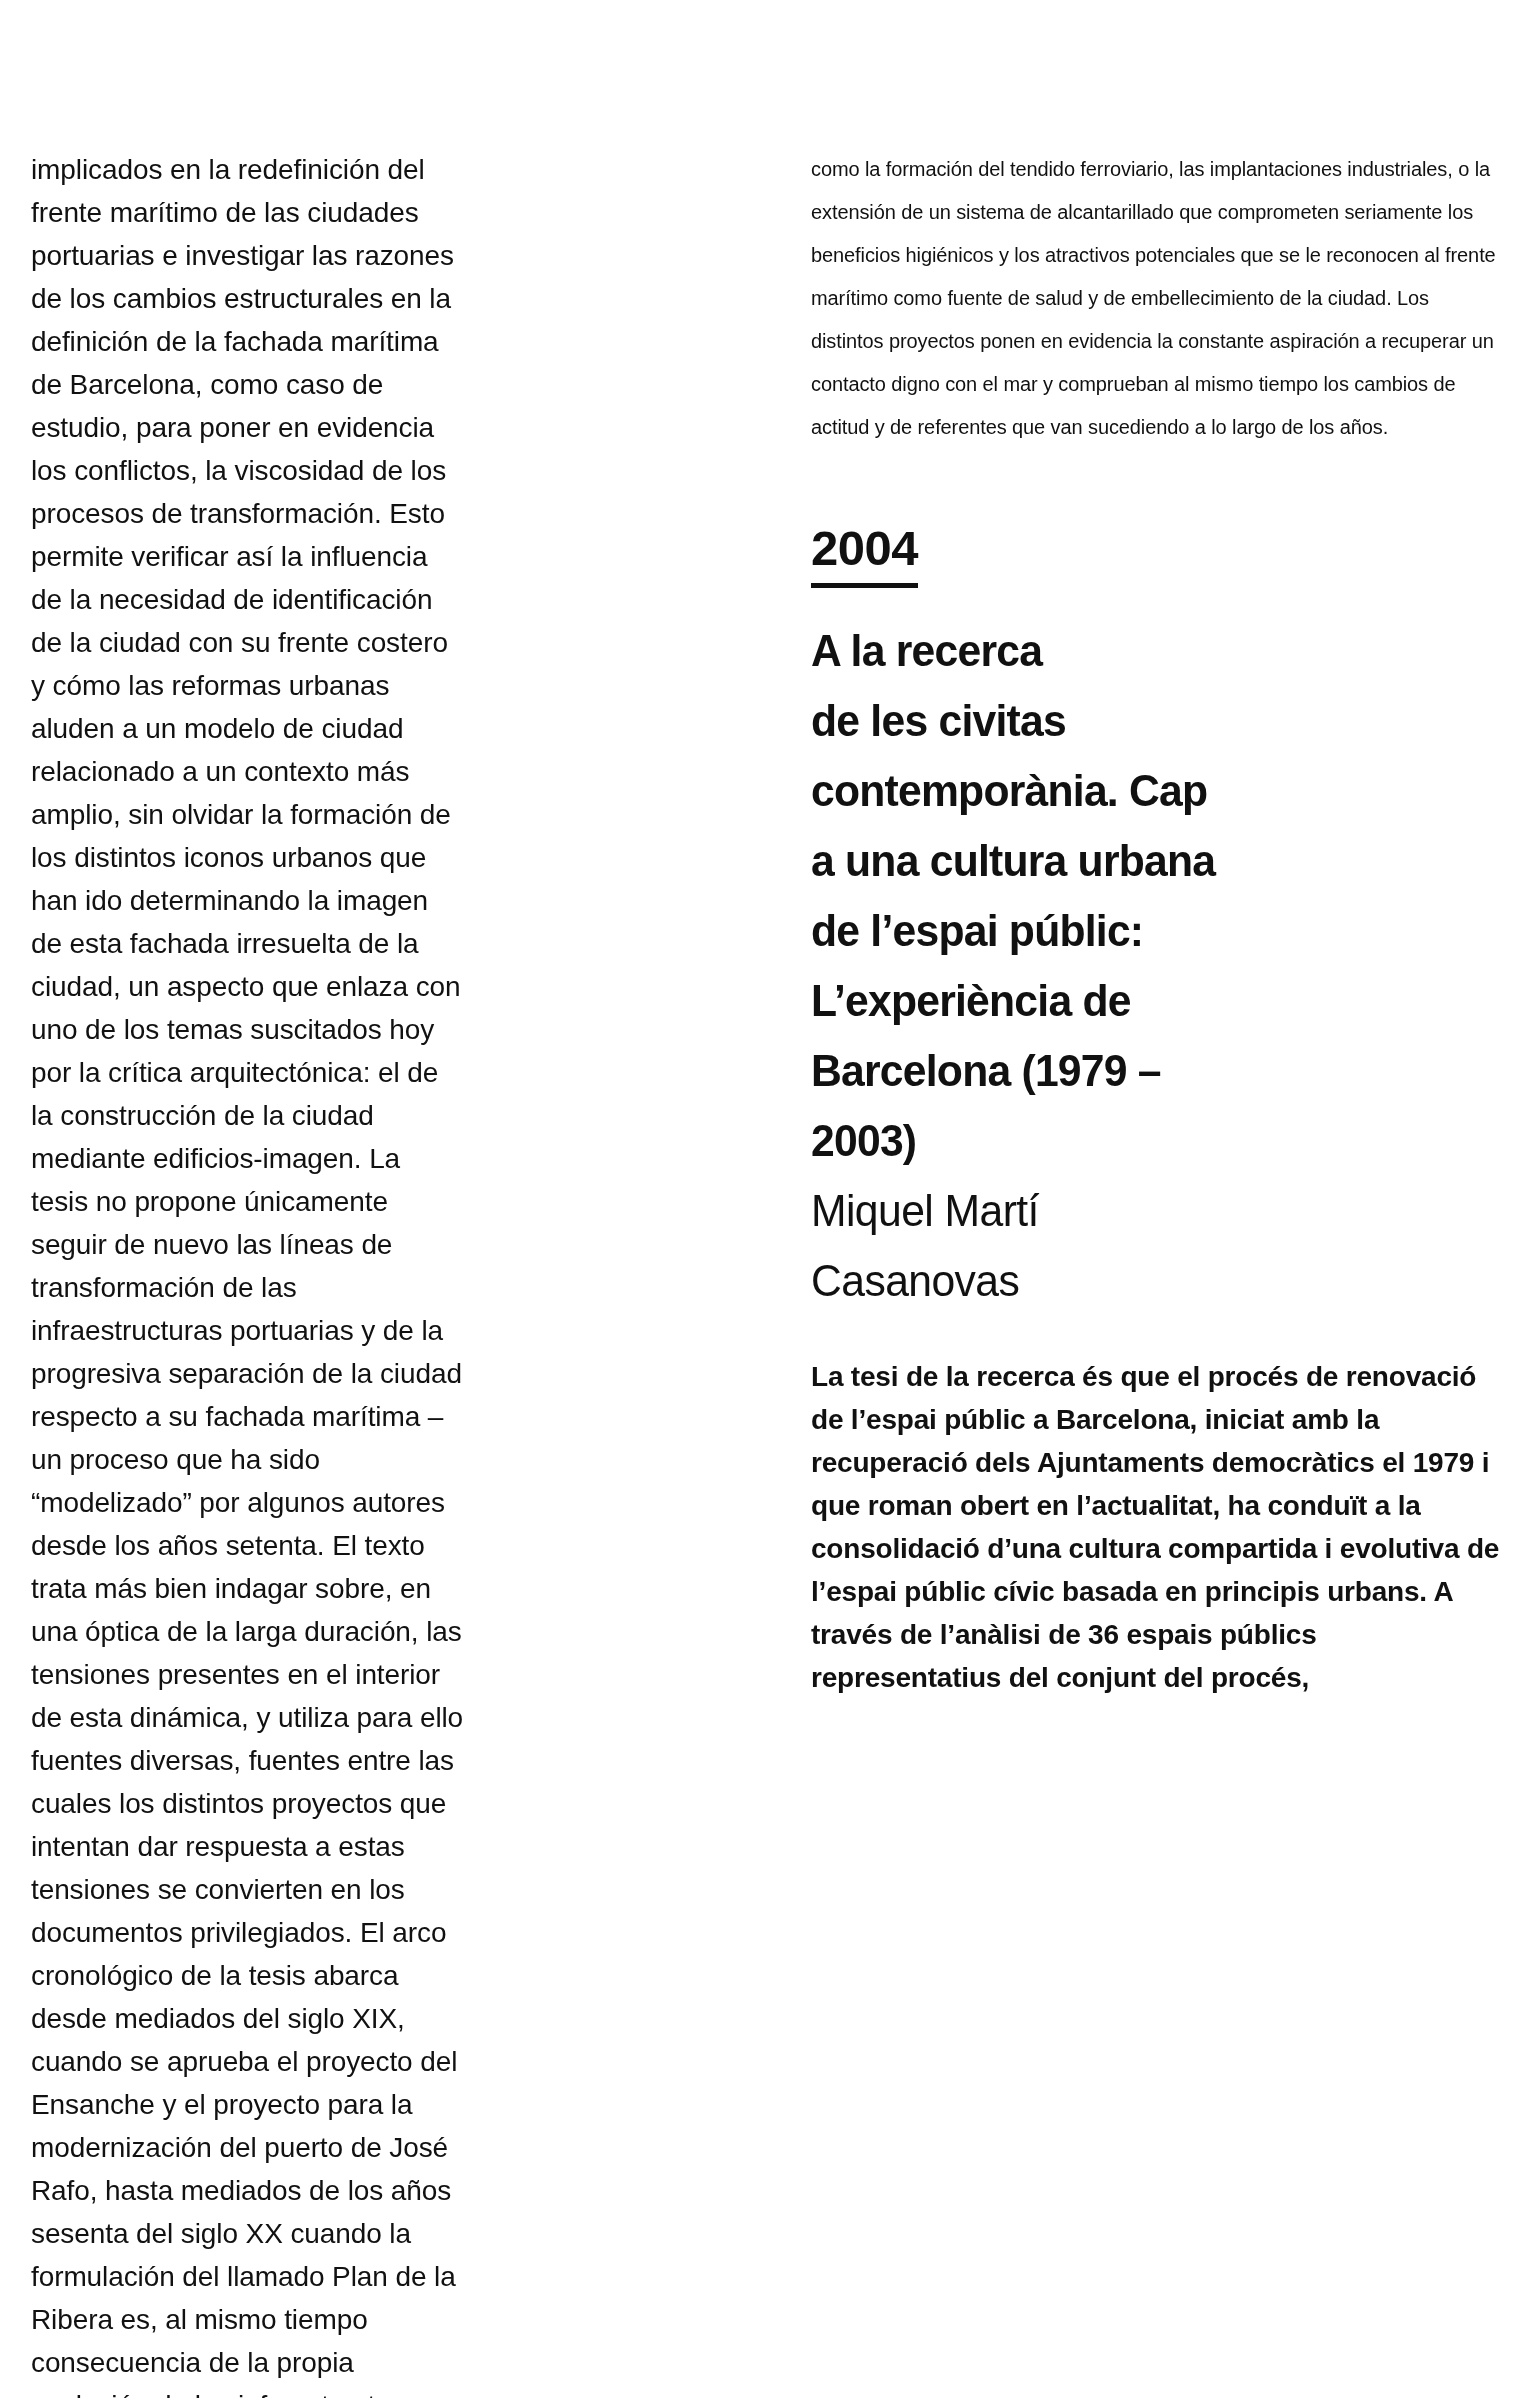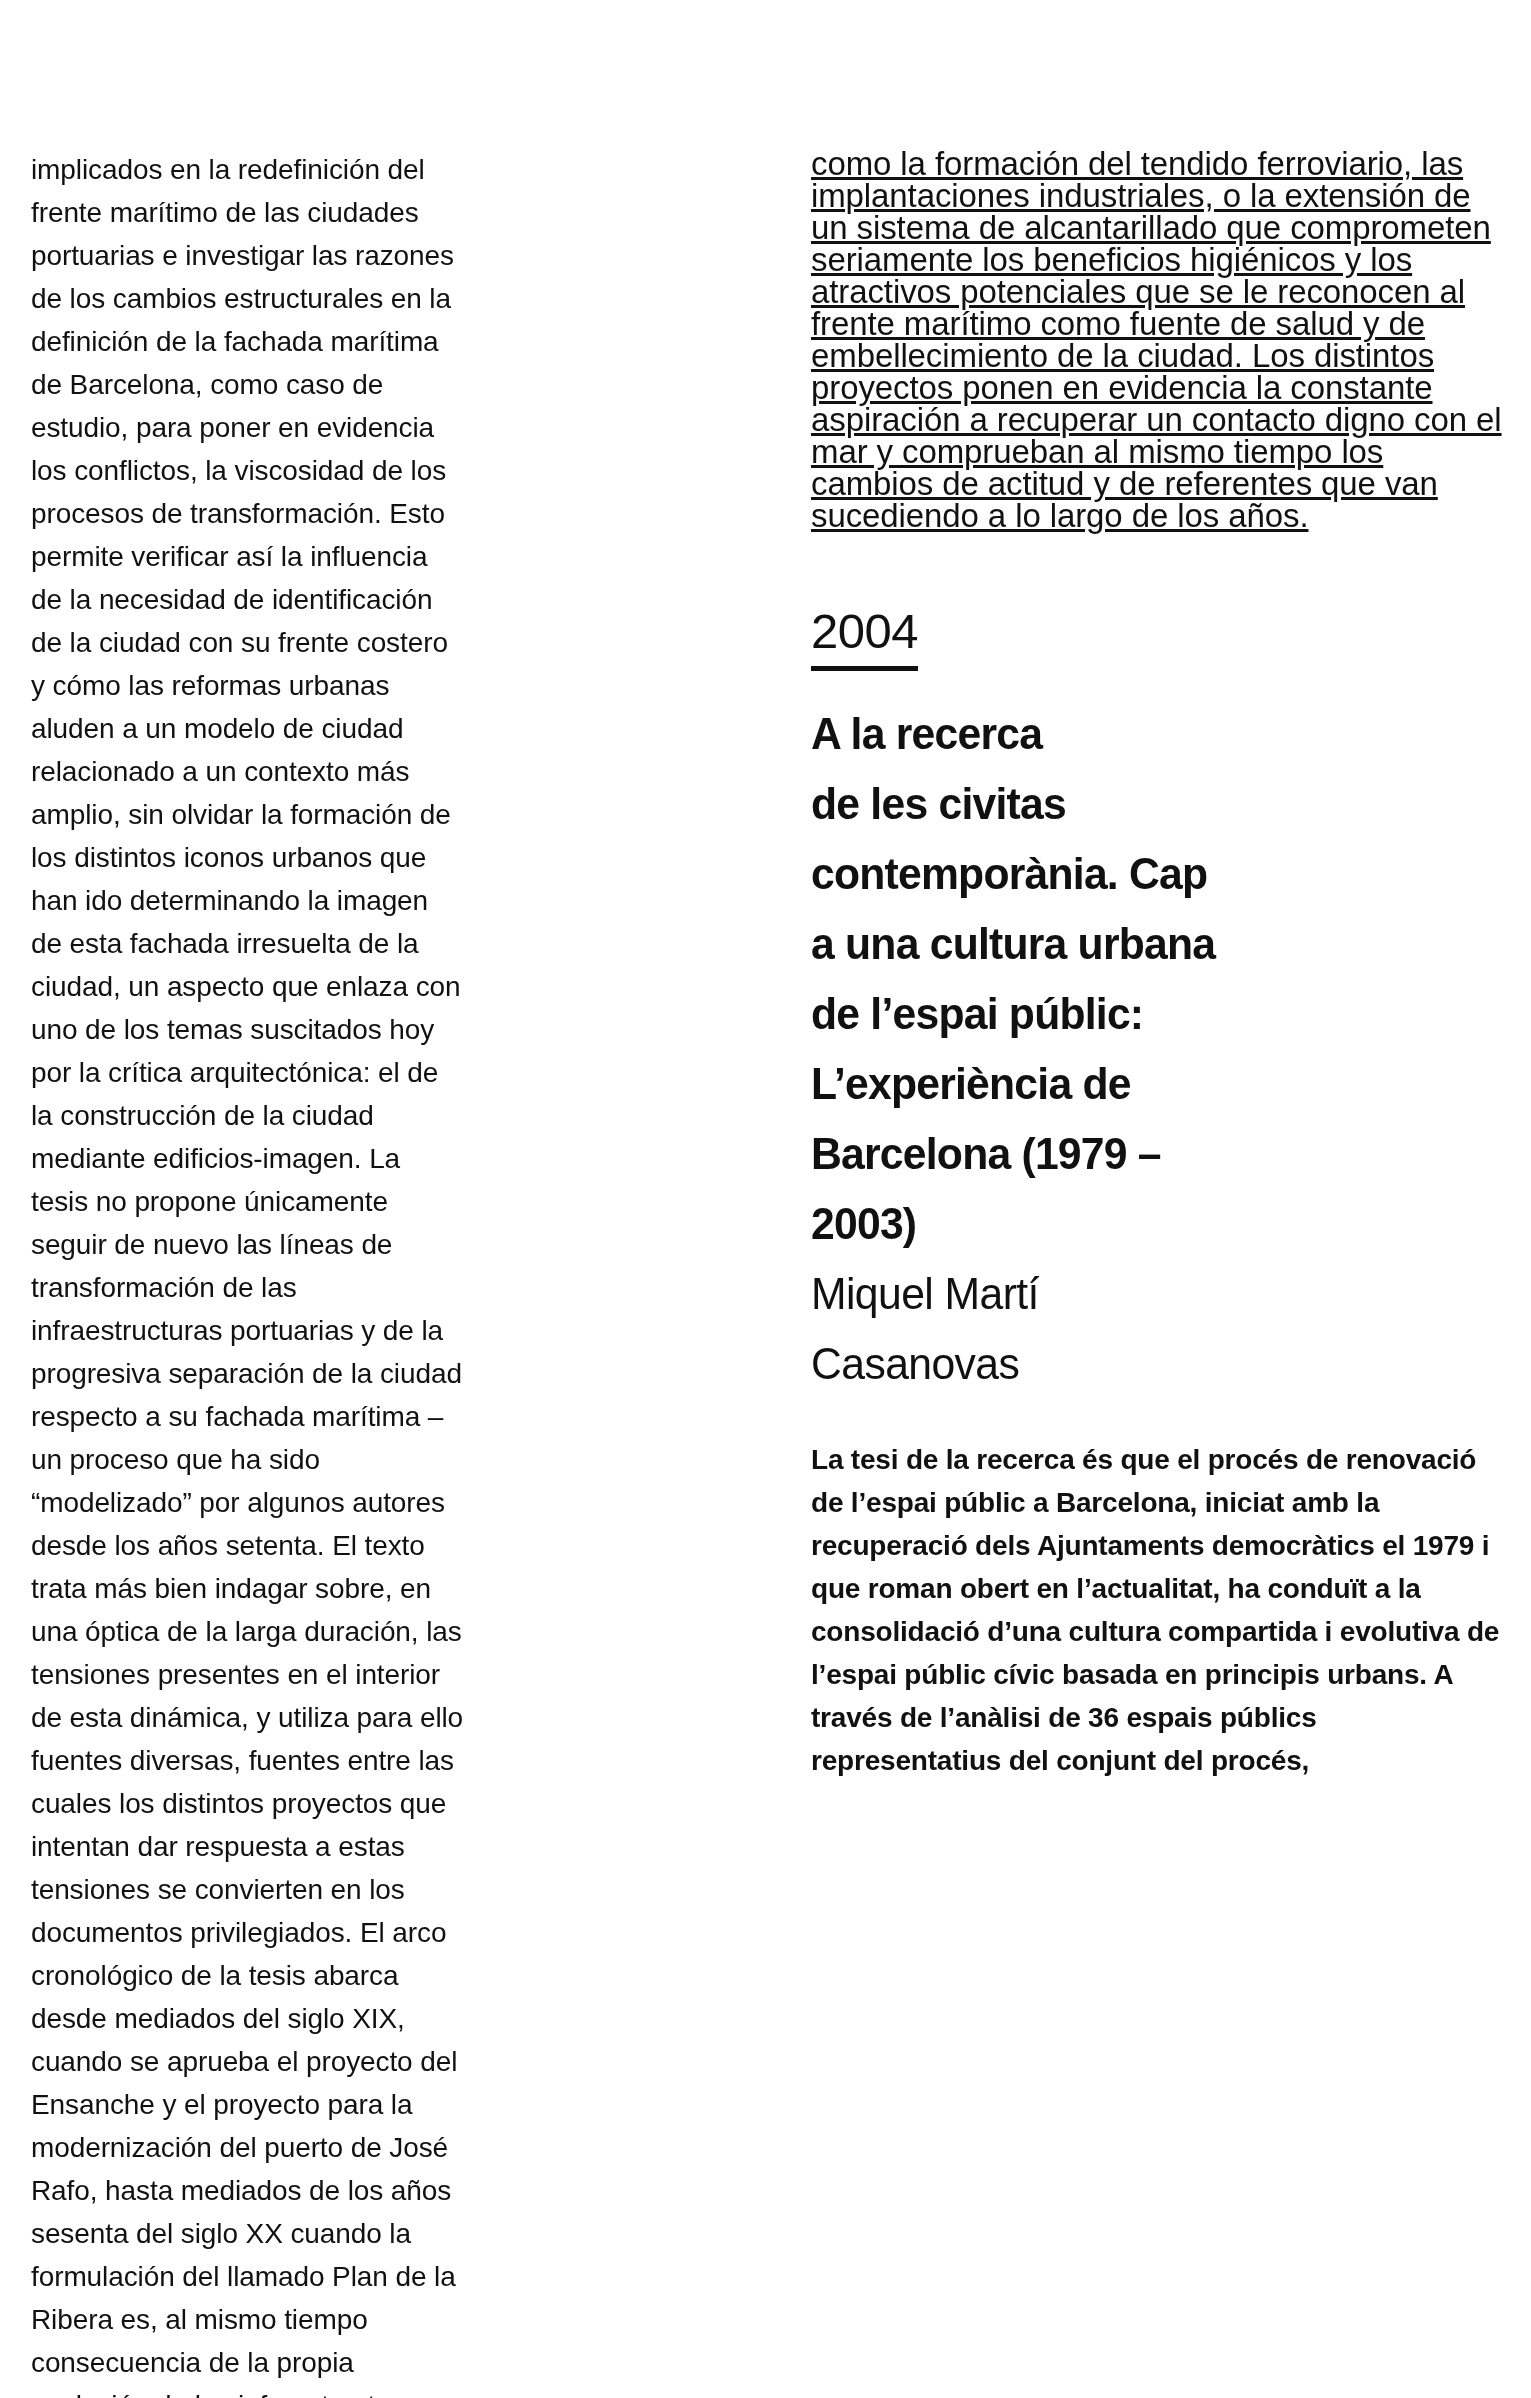--- a/index.html
+++ b/index.html
@@ -41,32 +41,31 @@
     font-size: 28px;
     line-height: 43px;
     letter-spacing: -0.1px;
     text-align: left;
     margin: 0;
     white-space: pre-line;
     font-weight: 400;
     -webkit-font-smoothing: antialiased;
   }
   .col-right .body-text {
-    font-size: 33px;
-    line-height: 32px;
-    text-decoration: underline;
+    font-size: 20px;
+    line-height: 43px;
   }
 
   
   .year-heading {
     margin: 0;
     padding: 0 0 5.6px 0;
     font-size: 49px;
     line-height: 58px;
-    font-weight: 400;
+    font-weight: 700;
     letter-spacing: -0.5px;
     display: inline-block;
     border-bottom: 5.6px solid #111111;
     margin-top: 36px;
   }
   .year-wrap {
     margin-top: 34px;
     line-height: 0;
   }
 

